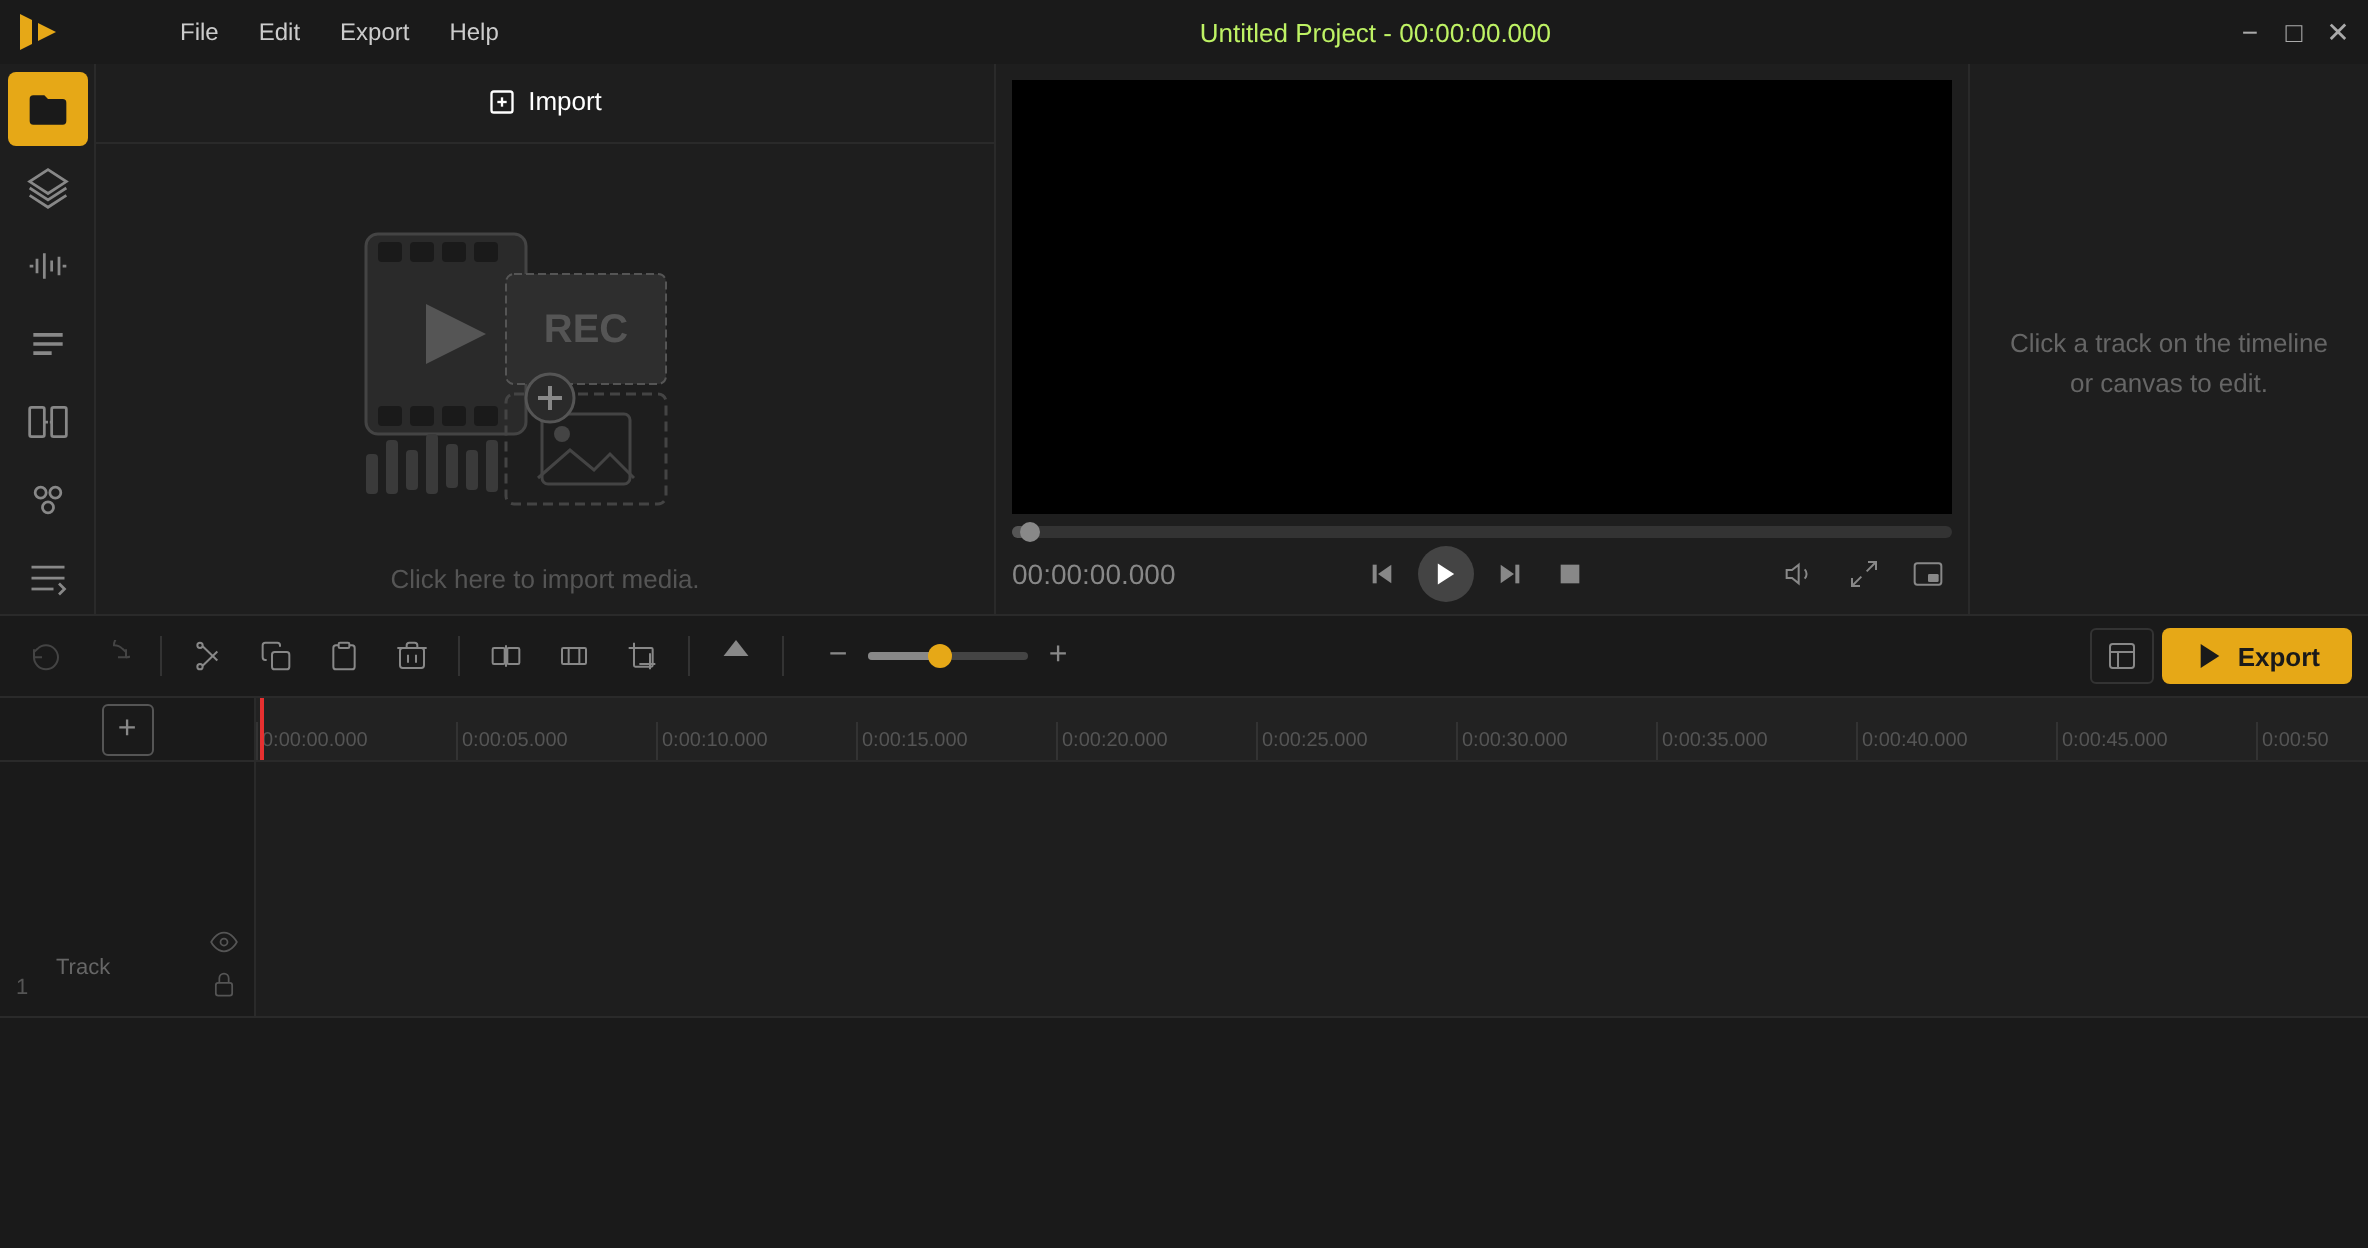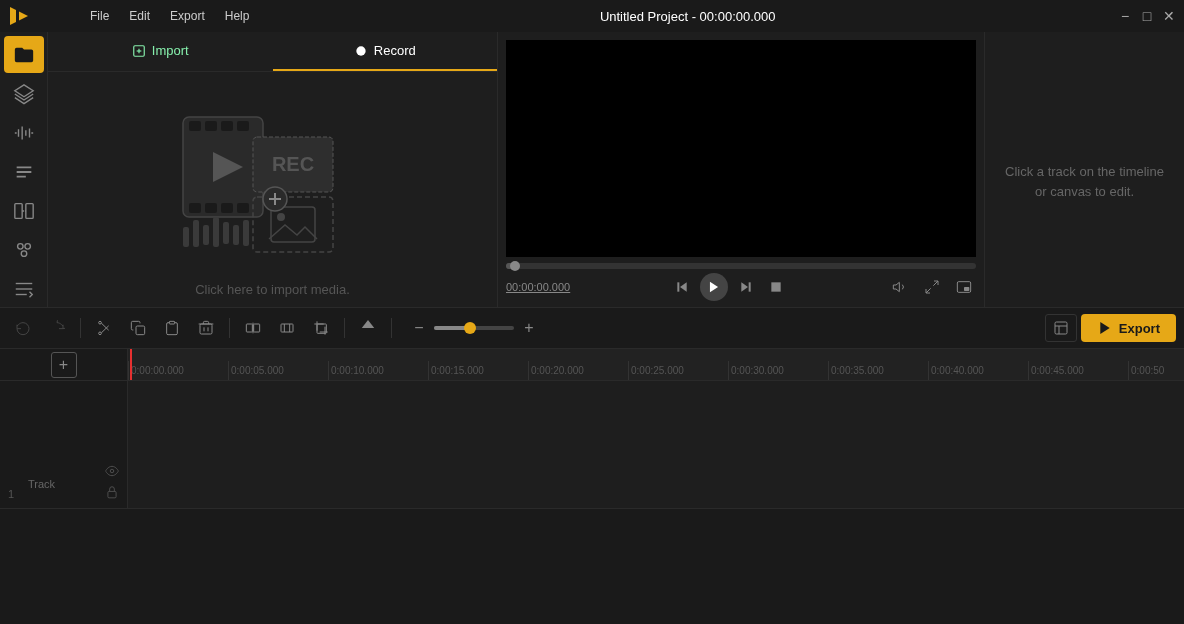--- a/index.html
+++ b/index.html
@@ -39,21 +39,21 @@
       gap: 4px;
       margin-left: 40px;
     }
     .menu-item {
       padding: 2px 8px;
       color: #ccc;
       cursor: pointer;
       border-radius: 2px;
     }
     .title-center {
-      color: #ffffff;
+      color: #bef264;
       font-size: 13px;
     }
     .window-controls {
       display: flex;
       gap: 8px;
       align-items: center;
     }
     .win-btn {
       width: 14px;
       height: 14px;
@@ -123,21 +123,21 @@
       height: 40px;
       flex-shrink: 0;
     }
     .panel-tab {
       flex: 1;
       display: flex;
       align-items: center;
       justify-content: center;
       gap: 6px;
       cursor: pointer;
-      color: #86efac;
+      color: #ffffff;
       font-size: 13px;
       border-bottom: 2px solid transparent;
     }
     .panel-tab.active {
       color: #fff;
       border-bottom: 2px solid #e6a817;
     }
     .import-area {
       flex: 1;
       display: flex;
@@ -206,22 +206,21 @@
       top: -2px;
       transform: translateX(-50%);
     }
     .controls-row {
       display: flex;
       align-items: center;
       justify-content: space-between;
     }
     .time-display {
       color: #888;
-      font-size: 11px;
-      text-decoration: underline;
+      font-size: 14px;
     }
     .playback-btns {
       display: flex;
       align-items: center;
       gap: 6px;
     }
     .play-btn {
       width: 28px;
       height: 28px;
       background: #444;
@@ -553,26 +552,20 @@
 
     <div class="left-panel">
       <div class="panel-tabs">
         <div class="panel-tab">
           <svg width="14" height="14" viewBox="0 0 24 24" fill="none" stroke="currentColor" stroke-width="2">
             <rect x="3" y="3" width="18" height="18" rx="2"></rect>
             <line x1="12" y1="8" x2="12" y2="16"></line>
             <line x1="8" y1="12" x2="16" y2="12"></line>
           </svg>
           <span>Import</span>
-        </div>
-        <div class="panel-tab active">
-          <svg width="14" height="14" viewBox="0 0 24 24" fill="currentColor">
-            <circle cx="12" cy="12" r="8"></circle>
-          </svg>
-          <span>Record</span>
         </div>
       </div>
       <div class="import-area">
 
         <div class="import-icon-area">
           <svg width="220" height="190" viewBox="0 0 220 190">
 
             <rect x="20" y="30" width="80" height="100" rx="6" fill="#2a2a2a" stroke="#444" stroke-width="1.5"></rect>
 
             <rect x="26" y="34" width="12" height="10" rx="2" fill="#1a1a1a"></rect>

